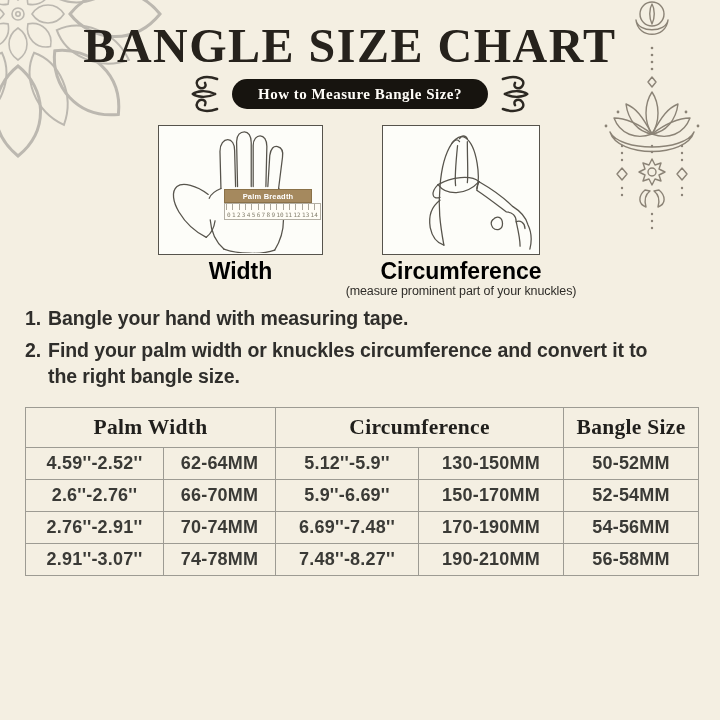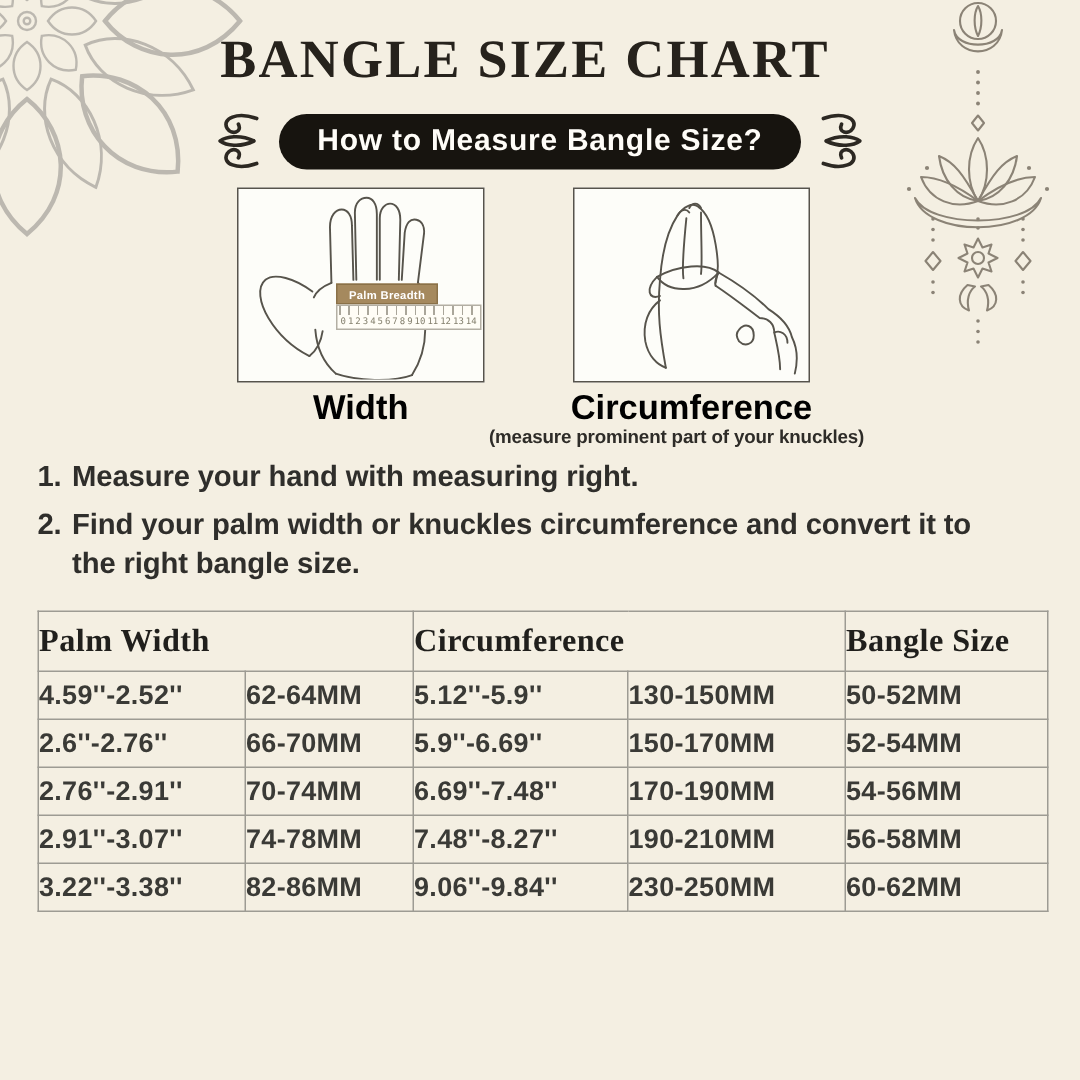--- a/index.html
+++ b/index.html
@@ -20,44 +20,44 @@
   }
   
   .mandala{position:absolute;left:-132px;top:-136px;}
   .stroke-mandala{stroke:var(--mandala);fill:none;}
   .lotus-orn{position:absolute;right:8px;top:0;}
   .stroke-orn{stroke:var(--ornament);fill:none;stroke-width:1.4;stroke-linejoin:round;}
   .fill-orn{fill:var(--ornament);stroke:none;}
   
   .title{
     position:absolute;top:18px;left:0;width:700px;text-align:center;
-    font-family:"Liberation Serif",serif;font-weight:700;font-size:36px;
+    font-family:"Liberation Serif",serif;font-weight:700;font-size:48px;
     letter-spacing:1.5px;color:var(--title);
   }
   .badge-row{
     position:absolute;top:73px;left:0;width:720px;height:42px;
     display:flex;align-items:center;justify-content:center;gap:13px;
   }
   .badge{
     background:var(--badge_bg);color:var(--badge_text);
-    font-family:Liberation Sans, sans-serif;font-weight:700;font-size:20px;
+    font-family:Liberation Serif, serif;font-weight:700;font-size:15px;
     letter-spacing:.5px;padding:6px 26px;border-radius:21px;line-height:1.25;text-align:center;
   }
   .stroke-flourish{stroke:var(--flourish);fill:none;stroke-width:2.6;stroke-linecap:round;stroke-linejoin:round;}
   .flip{transform:scaleX(-1);}
   
   .illus-box{
     position:absolute;top:125px;height:130px;background:var(--box_bg);
     border:1.5px solid var(--box_border);
   }
   .box-width{left:158px;width:165px;}
   .box-circ{left:382px;width:158px;}
   .stroke-sketch{stroke:var(--sketch);fill:none;stroke-width:1.3;stroke-linecap:round;stroke-linejoin:round;}
   .band{
-    position:absolute;left:65px;top:63px;width:68px;height:14px;
+    position:absolute;left:65px;top:63px;width:88px;height:14px;
     background:var(--band_bg);border:1px solid #8a7148;
     color:var(--band_text);font-size:7.5px;font-weight:700;
     display:flex;align-items:center;justify-content:center;letter-spacing:.2px;
   }
   .ruler{
     position:absolute;left:65px;top:77px;width:97px;height:17px;
     background:#fffdf6;border:1px solid var(--ruler_border);
   }
   .ruler-ticks{
     position:absolute;left:1px;top:0;right:1px;height:6px;
@@ -69,36 +69,36 @@
     font-family:"DejaVu Sans Mono",monospace;font-size:6px;line-height:8px;
     color:var(--ruler_text);
   }
   
   .illus-label{
     position:absolute;text-align:center;font-weight:700;font-size:23px;color:#000000;
   }
   .label-width{left:158px;top:258px;width:165px;}
   .label-circ{left:361px;top:258px;width:200px;}
   .circ-caption{
-    position:absolute;left:326px;top:284px;width:270px;text-align:left;
-    font-weight:700;font-size:12.5px;color:#2e2c28;letter-spacing:-.1px;
+    position:absolute;left:326px;top:284px;width:270px;text-align:center;
+    font-weight:400;font-size:12.5px;color:#2e2c28;letter-spacing:-.1px;
   }
   
   .instructions{position:absolute;left:25px;top:306px;width:678px;
     font-weight:600;font-size:19.5px;letter-spacing:-.1px;color:var(--text);}
   .instr{display:flex;gap:7px;line-height:1.33;margin-bottom:6px;}
   .instr .num{flex:0 0 auto;}
   .instr .txt{max-width:616px;}
   
   .size-table{
     position:absolute;left:25px;top:407px;width:673px;
     border-collapse:collapse;table-layout:fixed;
   }
   .size-table th,.size-table td{
-    border:1px solid var(--table_border);text-align:left;vertical-align:middle;
+    border:1px solid var(--table_border);text-align:center;vertical-align:middle;
   }
   .size-table th{
     font-family:"Liberation Serif",serif;font-weight:700;font-size:21.5px;
     color:#201f1c;height:40px;letter-spacing:.3px;
   }
   .size-table td{
     font-weight:600;font-size:18px;color:var(--table_text);height:32px;letter-spacing:.2px;
   }
 </style>
 </head>
@@ -267,21 +267,21 @@
   </svg>
 </div>
 
 <div class="illus-label label-width">Width</div>
 <div class="illus-label label-circ">Circumference</div>
 <div class="circ-caption">(measure prominent part of your knuckles)</div>
 
 <div class="instructions">
   <div class="instr">
     <span class="num">1.</span>
-    <span class="txt">Measure your hand with measuring right.</span>
+    <span class="txt">Bangle your hand with measuring tape.</span>
   </div>
   <div class="instr">
     <span class="num">2.</span>
     <span class="txt">Find your palm width or knuckles circumference and convert it to the right bangle size.</span>
   </div>
 </div>
 
 <table class="size-table">
   <colgroup>
     <col style="width:138px">
@@ -319,21 +319,14 @@
       <td>170-190MM</td>
       <td>54-56MM</td>
     </tr>
     <tr>
       <td>2.91''-3.07''</td>
       <td>74-78MM</td>
       <td>7.48''-8.27''</td>
       <td>190-210MM</td>
       <td>56-58MM</td>
     </tr>
-    <tr>
-      <td>3.22''-3.38''</td>
-      <td>82-86MM</td>
-      <td>9.06''-9.84''</td>
-      <td>230-250MM</td>
-      <td>60-62MM</td>
-    </tr>
   </tbody>
 </table>
 
 </body></html>

